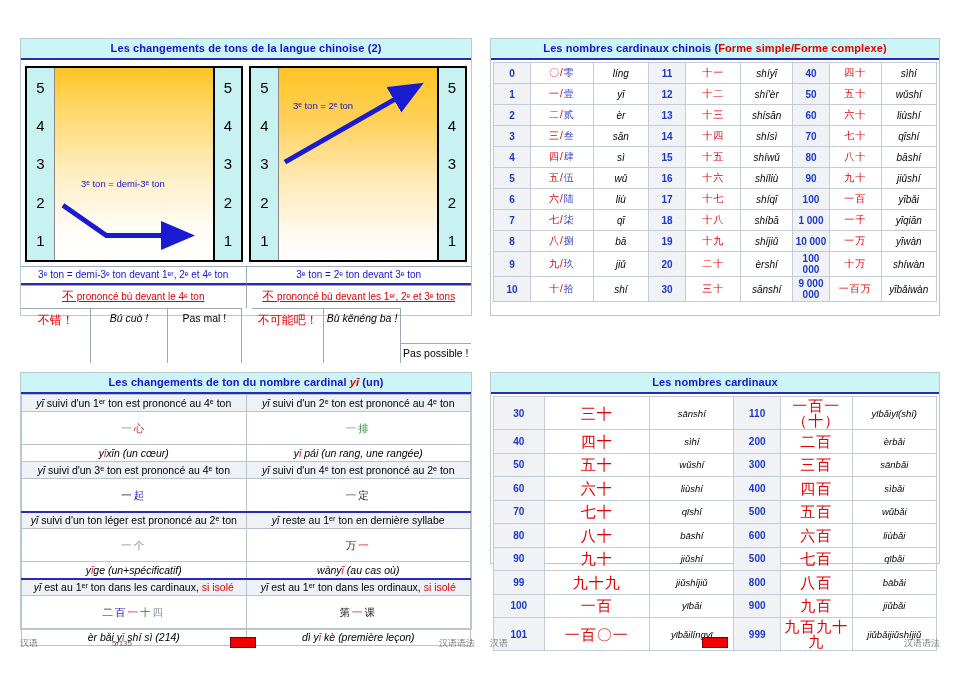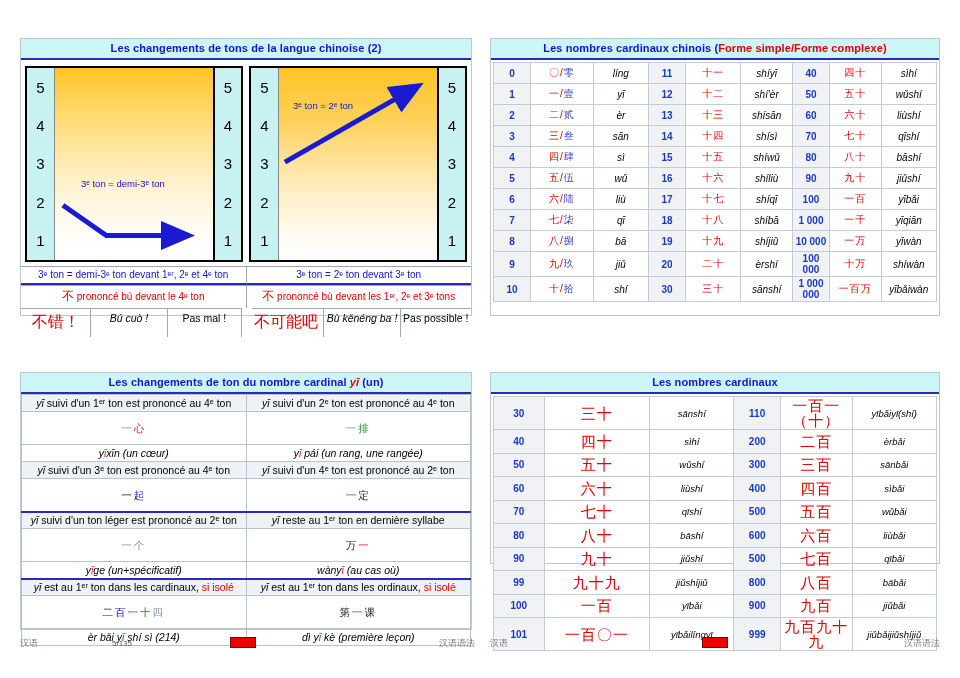--- a/index.html
+++ b/index.html
@@ -82,35 +82,35 @@
     flex: 1 1 0;
     text-align: center;
     font-size: 10px;
     color: #1414c8;
     padding: 2px 2px 3px 2px;
     border-top: 1px solid #9aa8b8;
     border-right: 1px solid #9aa8b8;
   }
   .rule-cell:last-child { border-right: none; }
   .rule-row.blueline .rule-cell { border-bottom: 2px solid #2a2ab4; }
-  .rule-cell.red { color: #e00000; }
+  .rule-cell.red { color: #e00000; text-decoration: underline; }
   .rule-cell .han { color: #e00000; font-size: 12px; }
   .ex-row { display: flex; }
   .ex-cell {
     text-align: center;
     font-size: 10.5px;
     padding: 3px 2px 4px 2px;
     border-top: 1px solid #9aa8b8;
     border-right: 1px solid #9aa8b8;
     color: #000;
     white-space: nowrap;
     overflow: hidden;
   }
   .ex-cell:last-child { border-right: none; }
-  .ex-cell.zh { color: #e00000; font-size: 16px; }
+  .ex-cell.zh { color: #e00000; font-size: 12px; }
   .ex-cell.py { font-style: italic; }
 
   
   table.grid {
     width: 100%;
     border-collapse: collapse;
     table-layout: fixed;
   }
   table.grid td {
     border: 1px solid #c3ccd6;
@@ -286,21 +286,21 @@
       <div class="rule-cell red"><span class="han">不</span><span> prononcé bú devant le 4ᵉ ton</span></div>
       <div class="rule-cell red"><span class="han">不</span><span> prononcé bù devant les 1ᵉʳ, 2ᵉ et 3ᵉ tons</span></div>
     </div>
 
     <div class="ex-row">
       <div class="ex-cell zh" style="width:72px;">不错！</div>
       <div class="ex-cell py" style="width:78px;">Bú cuò !</div>
       <div class="ex-cell" style="width:76px;">Pas mal !</div>
       <div class="ex-cell zh" style="width:74px;margin-left:10px;">不可能吧！</div>
       <div class="ex-cell py" style="width:78px;">Bù kěnéng ba !</div>
-      <div class="ex-cell" style="width:72px;">Pas possible !</div>
+      <div class="ex-cell" style="width:72px;margin-top:35px;">Pas possible !</div>
     </div>
   </div>
 
   <div class="slide" id="slide-tr">
     <div class="slide-title"><span>Les nombres cardinaux chinois (</span><span class="red">Forme simple</span><span class="red">/</span><span class="red">Forme complexe</span><span class="red">)</span></div>
     <div class="body">
       <table class="grid" id="tbl-forms">
         <colgroup>
             <col style="width:10%">
             <col style="width:17%">
@@ -423,21 +423,21 @@
               <td class="zh">十万</td>
               <td class="py">shíwàn</td>
             </tr>
             <tr>
               <td class="num">10</td>
               <td class="zh">十<span class="sep">/</span><span class="cx">拾</span></td>
               <td class="py">shí</td>
               <td class="num">30</td>
               <td class="zh">三十</td>
               <td class="py">sānshí</td>
-              <td class="num">1 000 000</td>
+              <td class="num">9 000 000</td>
               <td class="zh">一百万</td>
               <td class="py">yībǎiwàn</td>
             </tr>
           </tbody>
       </table>
     </div>
   </div>
 
   <div class="slide" id="slide-bl">
     <div class="slide-title"><span>Les changements de ton du nombre cardinal </span><span class="red ital">yī</span><span> (un)</span></div>

